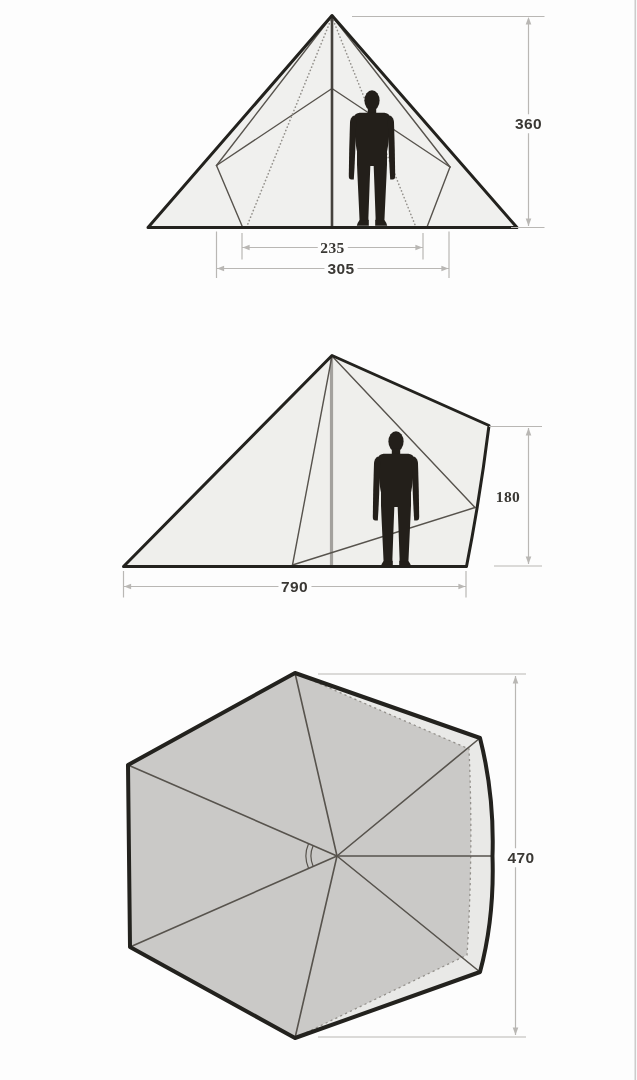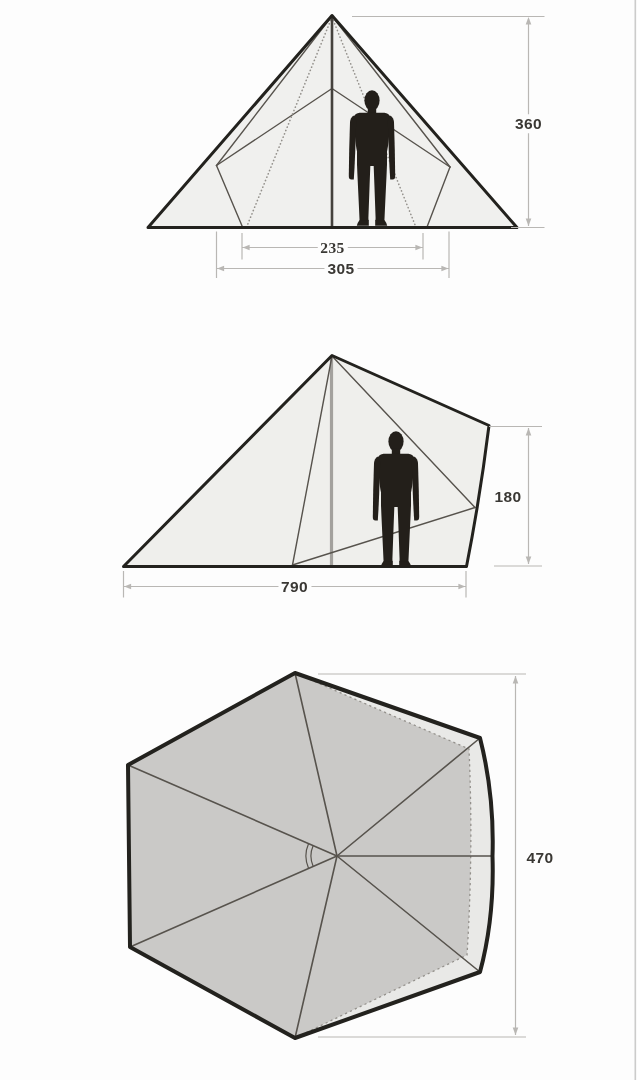--- a/index.html
+++ b/index.html
@@ -139,16 +139,16 @@
         <polygon class="dimhead" points="515.5,1035 512.7,1027.5 518.3,1027.5"></polygon>
       </g>
     </g>
 
     <line class="edge-artifact" x1="635.3" y1="0" x2="635.3" y2="1080"></line>
   </svg>
 
   <div class="dim-label" style="left:528.5px;top:123.5px;">360</div>
   <div class="dim-label" style="left:332.5px;top:247.5px;font-family:Liberation Serif, serif;">235</div>
   <div class="dim-label" style="left:333px;top:268.5px;margin-left:8px;">305</div>
-  <div class="dim-label" style="left:508px;top:496.5px;">180</div>
+  <div class="dim-label" style="left:508px;top:496.5px;font-family:Liberation Serif, serif;">180</div>
   <div class="dim-label" style="left:294.5px;top:586.5px;">790</div>
-  <div class="dim-label" style="left:540px;top:857.5px;">470</div>
+  <div class="dim-label" style="left:521px;top:857.5px;">470</div>
 </div>
 
 </body></html>

